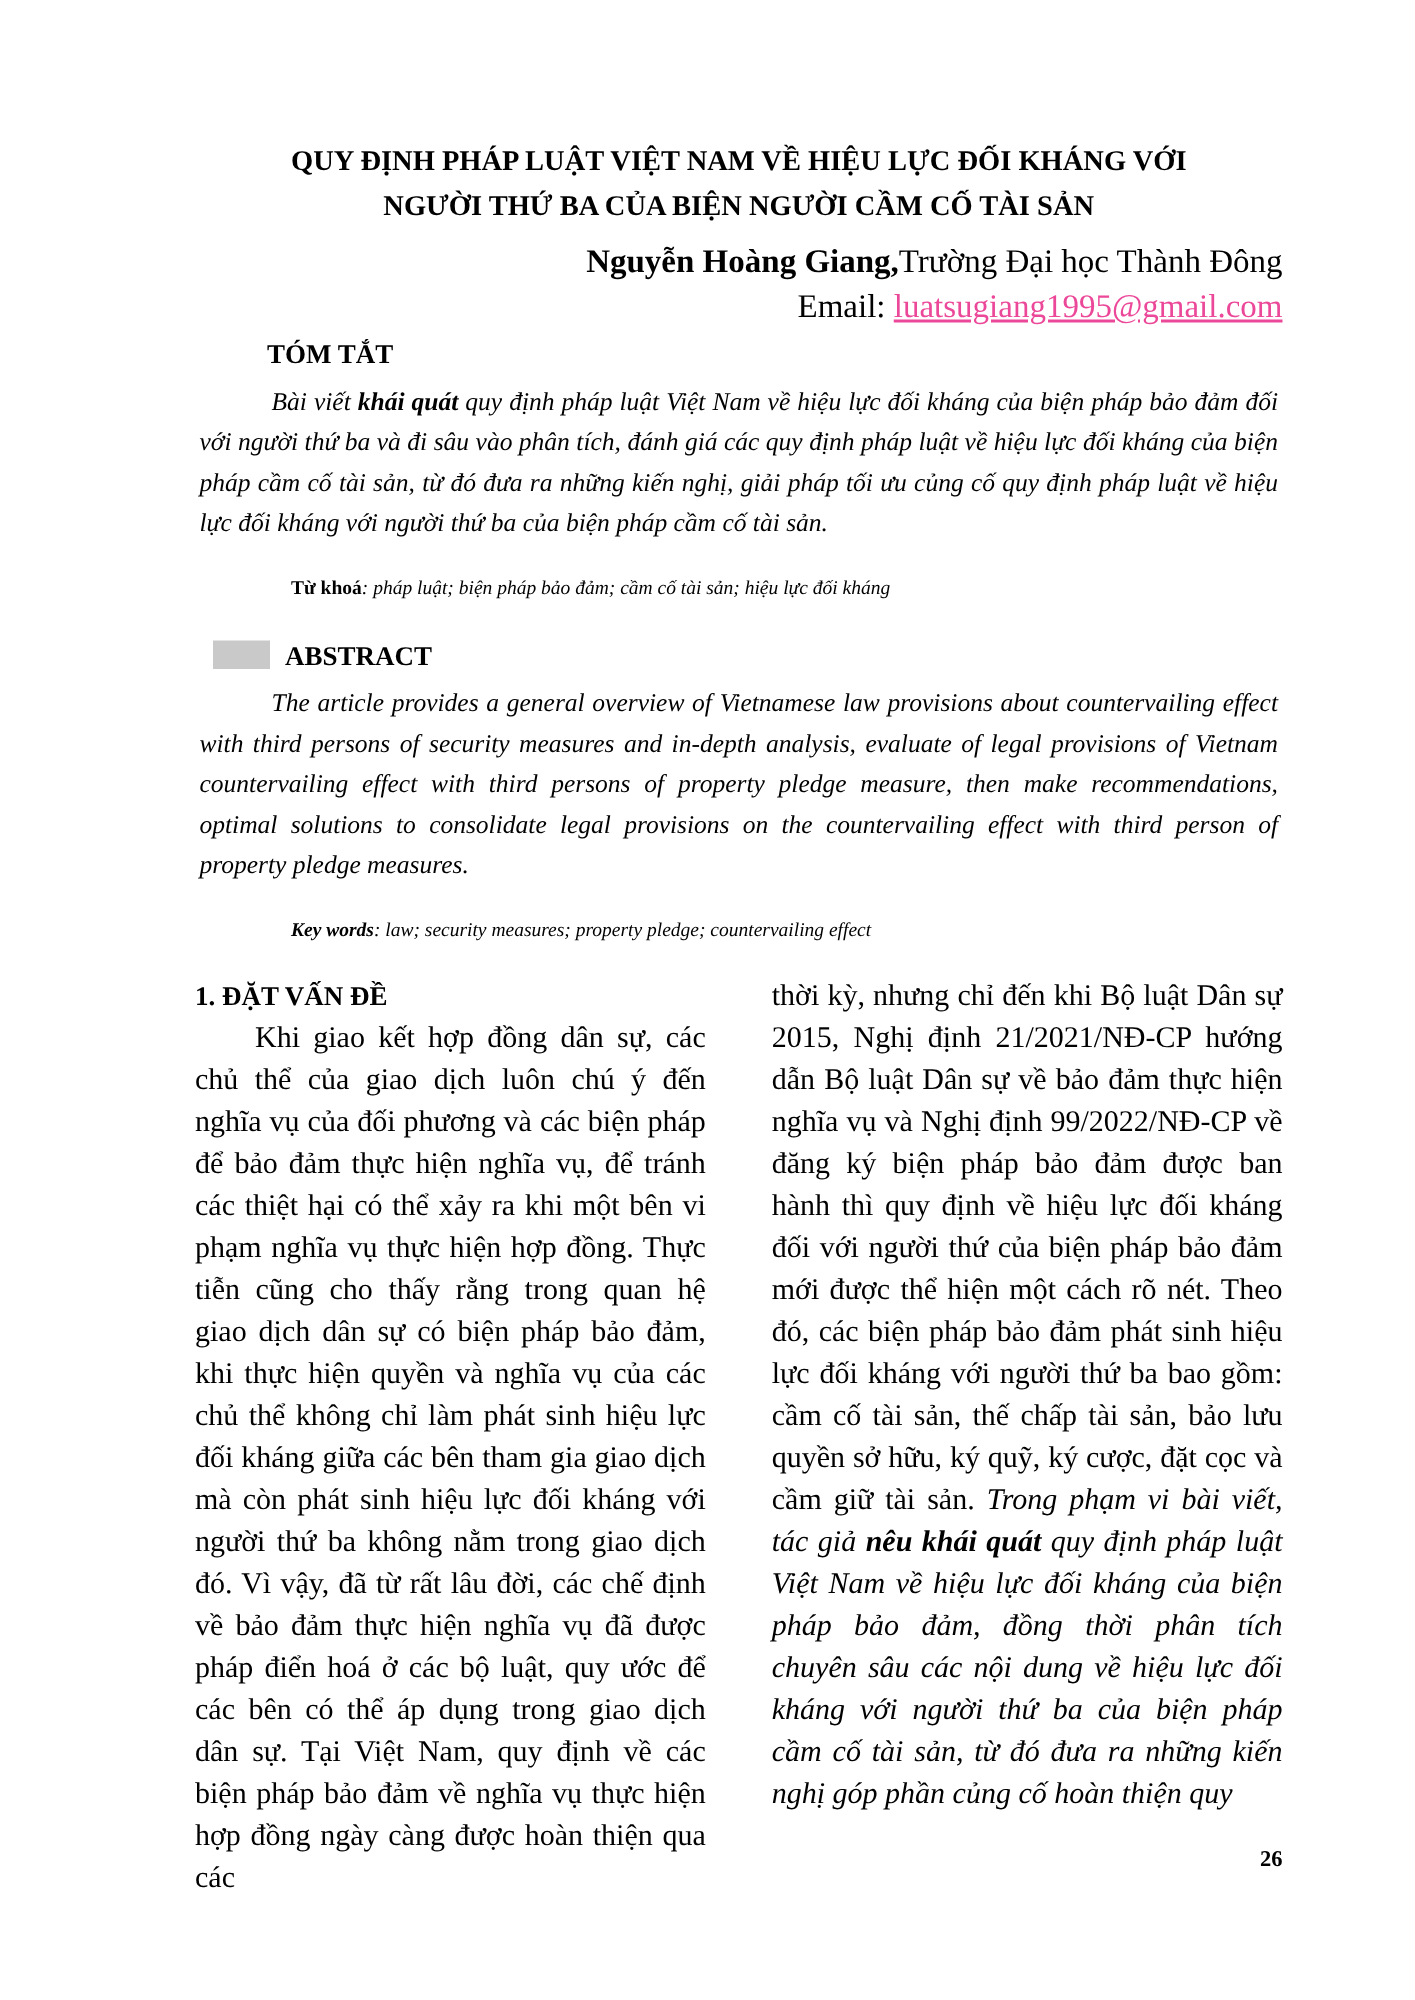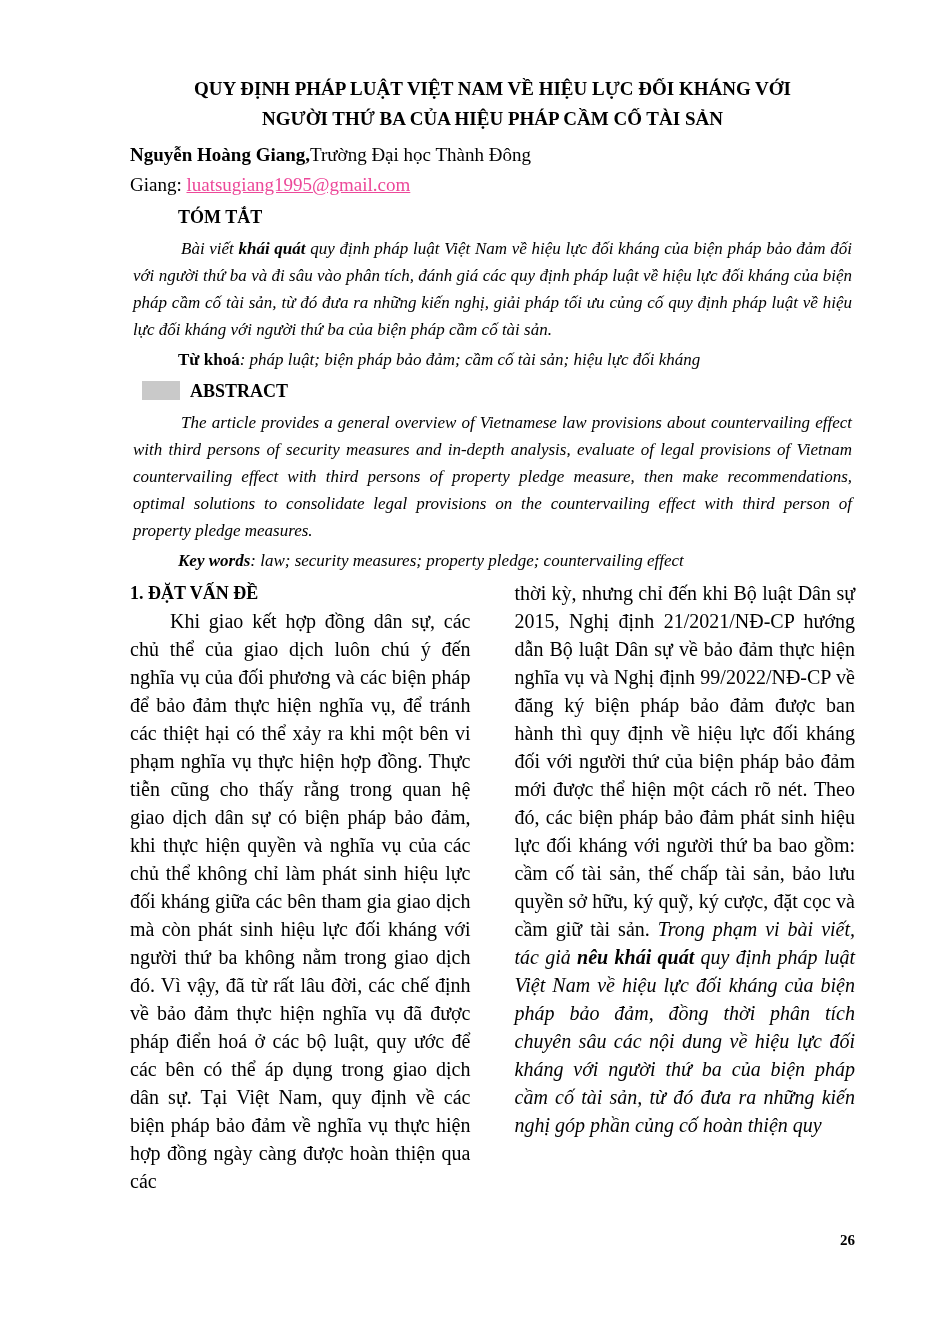--- a/index.html
+++ b/index.html
@@ -6,61 +6,61 @@
   html, body { margin: 0; padding: 0; background: #ffffff; }
   .page {
     width: 943px; height: 1333px;
     background: #ffffff;
     color: #000000;
     font-family: "Liberation Serif", "DejaVu Serif", serif;
     position: relative;
     overflow: hidden;
     margin: 0 auto;
   }
-  .content { position: absolute; left: 130px; top: 74px; width: 725px; }
+  .content { position: absolute; left: 130px; top: 93px; width: 725px; }
 
   .title { font-size: 19px; font-weight: bold; text-align: center; line-height: 30px; margin: 0 0 6px 0; }
   .title-line { display: block; }
 
-  .author-line, .email-line { font-size: 19px; line-height: 30px; }
+  .author-line, .email-line { text-align: right; font-size: 22px; line-height: 30px; }
   .email-link { color: #ec4899; text-decoration: underline; cursor: pointer; }
 
   .abs-heading { font-size: 18px; font-weight: bold; line-height: 30px; margin: 2px 0 2px 0; padding-left: 48px; }
   .abs-heading.no-pad { padding-left: 12px; }
 
   .para { font-size: 17px; line-height: 27px; text-align: justify; text-indent: 48px; margin: 3px; }
   .italic { font-style: italic; }
   .bold { font-weight: bold; }
 
-  .kw-line { font-size: 17px; line-height: 28px; padding-left: 48px; margin: 0; }
+  .kw-line { font-size: 13px; line-height: 28px; padding-left: 48px; margin: 16px; }
 
   .gray-box { display: inline-block; width: 38px; height: 19px; background: #c9c9c9; vertical-align: -3px; margin-right: 10px; }
 
   .columns { display: flex; gap: 44px; margin-top: 4px; }
   .col { flex: 1; min-width: 0; }
   .section-heading { font-size: 18px; font-weight: bold; line-height: 28px; margin: 0; }
   .body-para { font-size: 20px; line-height: 28px; text-align: justify; text-indent: 40px; margin: 0; }
   .body-para.no-indent { text-indent: 0; }
 
   .page-number { position: absolute; left: 130px; width: 725px; top: 1232px; text-align: right; font-size: 15px; font-weight: bold; }
 </style>
 </head>
 <body>
 
 <div class="page">
   <div class="content">
 
     <h1 class="title">
       <span class="title-line">QUY ĐỊNH PHÁP LUẬT VIỆT NAM VỀ HIỆU LỰC ĐỐI KHÁNG VỚI</span>
-      <span class="title-line">NGƯỜI THỨ BA CỦA HIỆU PHÁP CẦM CỐ TÀI SẢN</span>
+      <span class="title-line">NGƯỜI THỨ BA CỦA BIỆN NGƯỜI CẦM CỐ TÀI SẢN</span>
     </h1>
 
     <div class="author-line"><span class="bold">Nguyễn Hoàng Giang,</span><span>Trường Đại học Thành Đông</span></div>
 
-    <div class="email-line"><span>Giang: </span><a class="email-link">luatsugiang1995@gmail.com</a></div>
+    <div class="email-line"><span>Email: </span><a class="email-link">luatsugiang1995@gmail.com</a></div>
 
     <div class="abs-heading">TÓM TẮT</div>
 
     <p class="para italic"><span>Bài viết </span><span class="bold">khái quát</span><span> quy định pháp luật Việt Nam về hiệu lực đối kháng của biện pháp bảo đảm đối với người thứ ba và đi sâu vào phân tích, đánh giá các quy định pháp luật về hiệu lực đối kháng của biện pháp cầm cố tài sản, từ đó đưa ra những kiến nghị, giải pháp tối ưu củng cố quy định pháp luật về hiệu lực đối kháng với người thứ ba của biện pháp cầm cố tài sản.</span></p>
 
     <p class="kw-line"><span class="bold">Từ khoá</span><span class="italic">: pháp luật; biện pháp bảo đảm; cầm cố tài sản; hiệu lực đối kháng</span></p>
 
     <div class="abs-heading no-pad"><span class="gray-box"></span><span>ABSTRACT</span></div>
 
     <p class="para italic">The article provides a general overview of Vietnamese law provisions about countervailing effect with third persons of security measures and in-depth analysis, evaluate of legal provisions of Vietnam countervailing effect with third persons of property pledge measure, then make recommendations, optimal solutions to consolidate legal provisions on the countervailing effect with third person of property pledge measures.</p>

